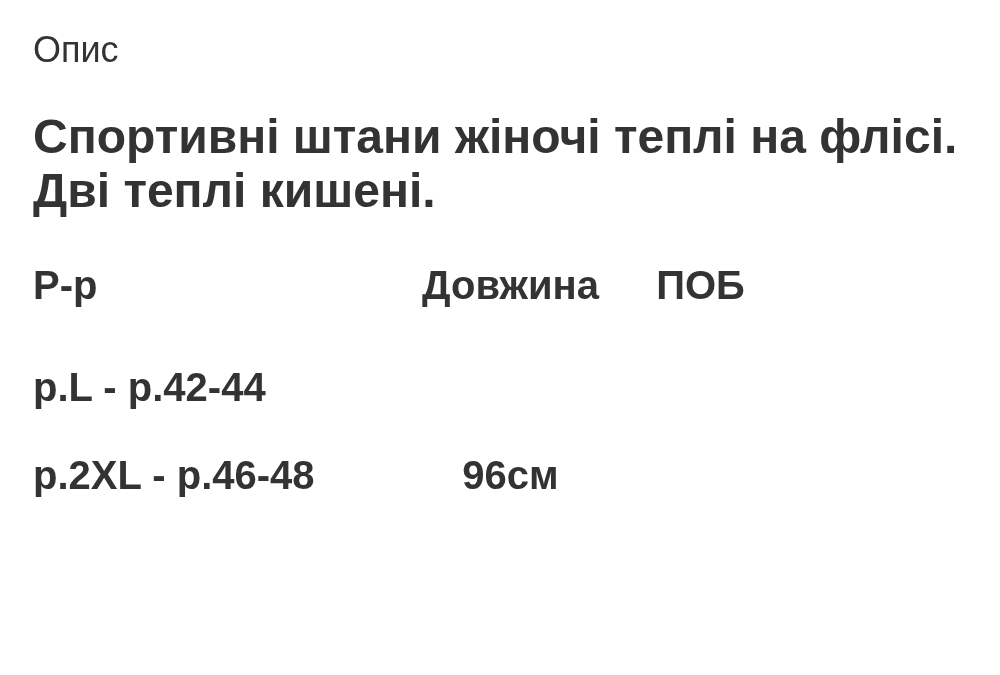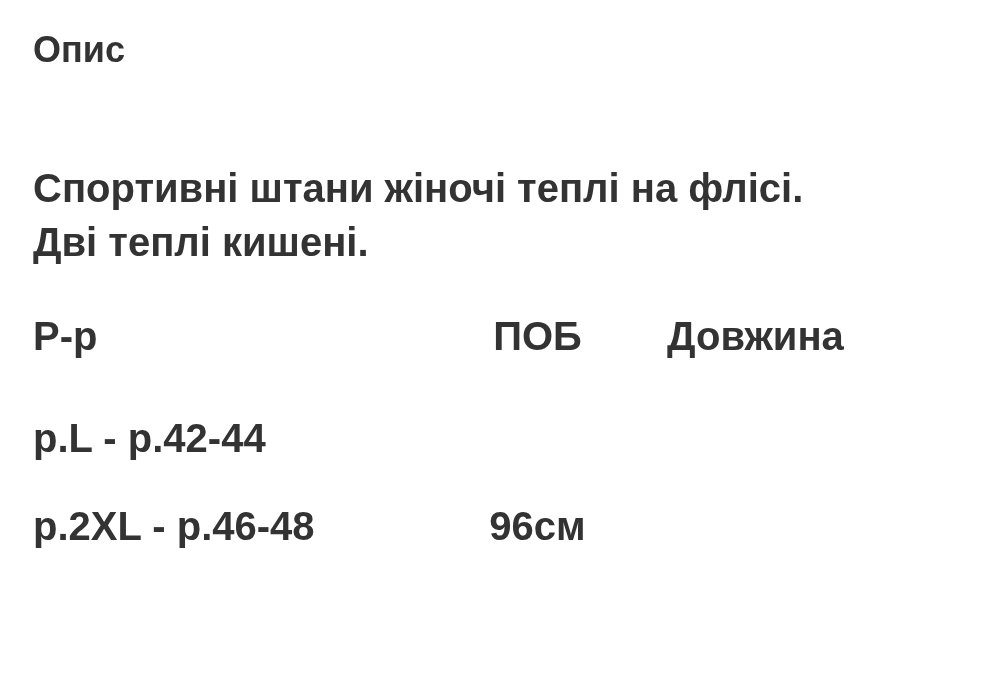--- a/index.html
+++ b/index.html
@@ -19,39 +19,38 @@
     padding: 0 33px;
     font-family: "Liberation Sans", "DejaVu Sans", sans-serif;
     font-weight: 700;
     color: #333333;
     background: #ffffff;
   }
   .section-title {
     margin: 30px 0 0 0;
     font-size: 36px;
     line-height: 40px;
-    font-weight: 700;
+    font-weight: 400;
   }
   .description {
-    margin-top: 91px;
-    font-size: 40px;
+    margin-top: 40px;
+    font-size: 48px;
     line-height: 54px;
   }
   .description .line {
     white-space: nowrap;
   }
   .size-table {
     font-size: 40px;
     line-height: 54px;
   }
   .trow {
     display: grid;
     grid-template-columns: 375px 205px 175px;
     align-items: baseline;
-    gap: 27px;
   }
   .trow .col-center {
     text-align: center;
   }
   .trow.header-row {
     margin-top: 40px;
   }
   .trow.row-1 {
     margin-top: 48px;
   }
@@ -68,22 +67,22 @@
 
   <div class="description">
     <div class="line">Спортивні штани жіночі теплі на флісі.</div>
     <div class="line">Дві теплі кишені.</div>
   </div>
 
   <div class="size-table">
 
     <div class="trow header-row">
       <div class="col-left">Р-р</div>
+      <div class="col-center">Довжина</div>
       <div class="col-center">ПОБ</div>
-      <div class="col-center">Довжина</div>
     </div>
 
     <div class="trow row-1">
       <div class="col-left">р.L - р.42-44</div>
     </div>
 
     <div class="trow row-2">
       <div class="col-left">р.2XL - р.46-48</div>
       <div class="col-center">96см</div>
     </div>

